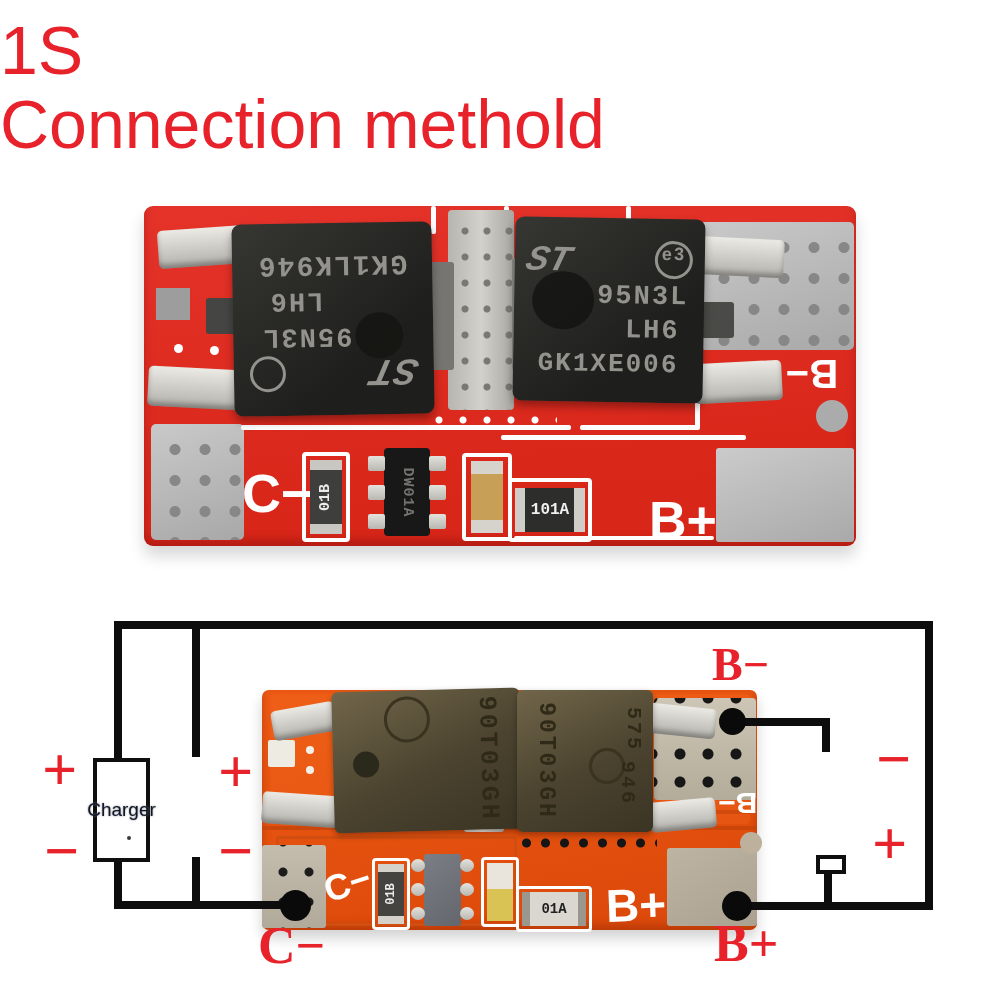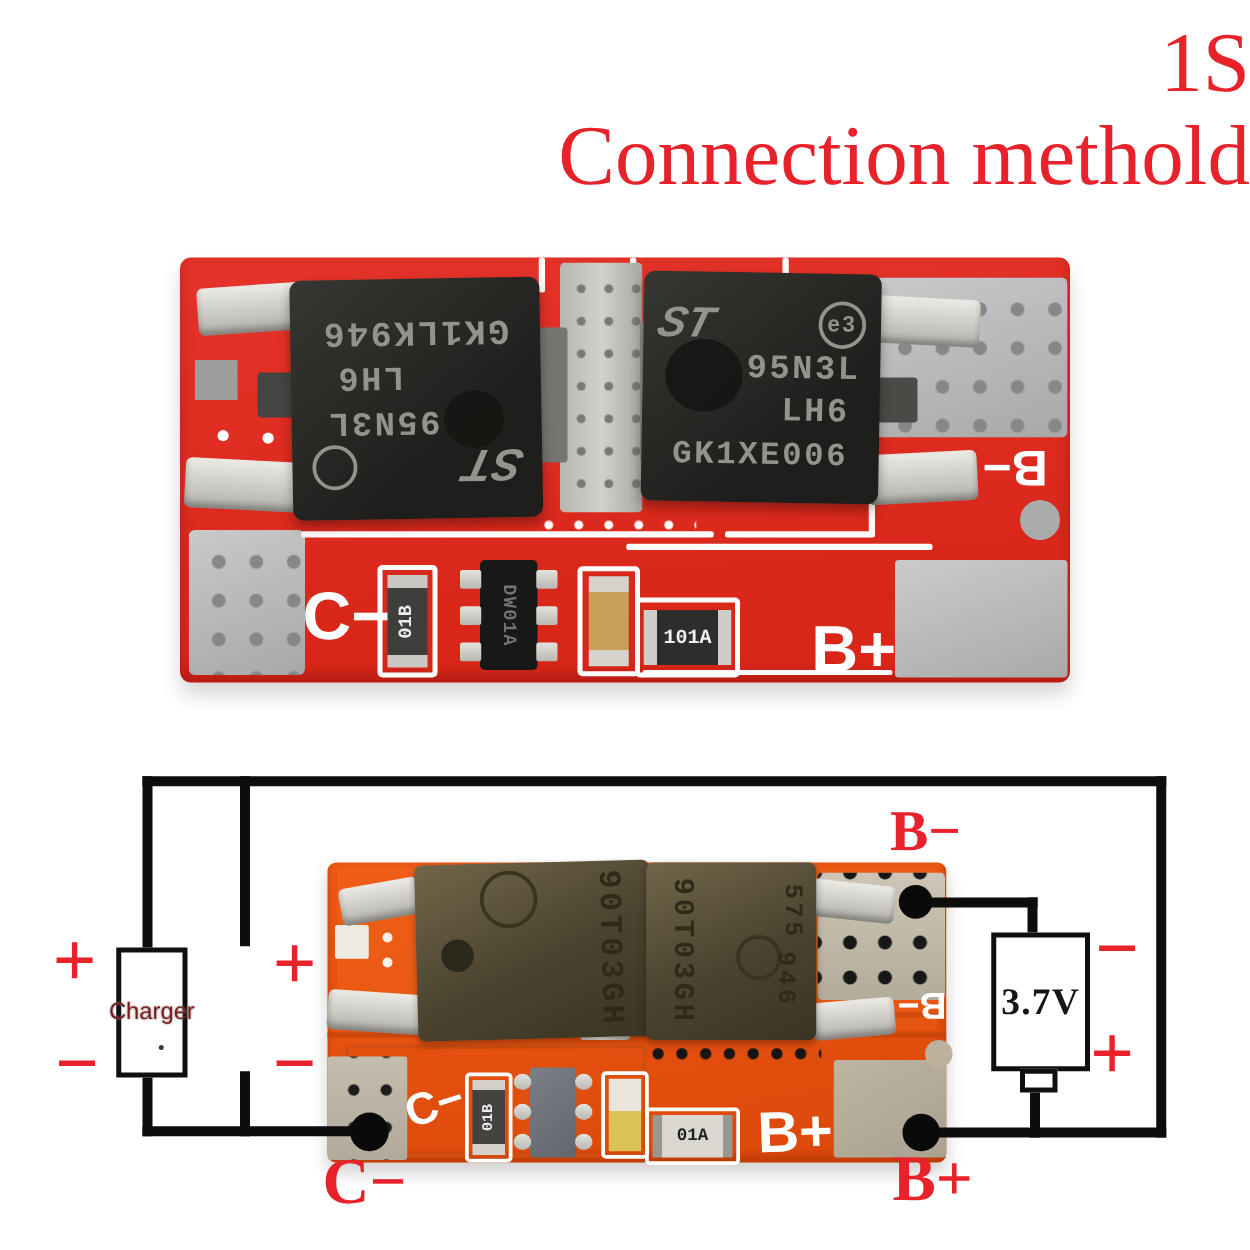--- a/index.html
+++ b/index.html
@@ -5,41 +5,41 @@
   :root{
     --red:#e8222b;
     --pcb-red:#e03026;
     --pcb-orange:#e85311;
     --wire:#0d0d0d;
   }
   html,body{margin:0;padding:0;background:#fff;}
   #canvas{position:relative;width:1000px;height:1000px;background:#ffffff;overflow:hidden;
           font-family:"Liberation Sans",sans-serif;}
   .abs{position:absolute;}
-  .ttl{position:absolute;left:0;width:1000px;text-align:right;color:var(--red);
-       font-family:Liberation Serif, serif;line-height:1;}
+  .ttl{position:absolute;left:0;width:1000px;text-align:left;color:var(--red);
+       font-family:Liberation Sans, sans-serif;line-height:1;}
   .wire{position:absolute;background:var(--wire);}
   .bdot{position:absolute;background:#0a0a0a;border-radius:50%;}
   .pm{position:absolute;color:var(--red);font:bold 62px "Liberation Serif",serif;line-height:1;}
   .rlabel{position:absolute;color:var(--red);font-family:"Liberation Serif",serif;font-weight:bold;line-height:1;}
   .silk{position:absolute;color:#fff;font-weight:bold;line-height:1;font-family:"Liberation Sans",sans-serif;}
   .sline{position:absolute;background:#fdfdfd;border-radius:2px;}
   .pad{position:absolute;background:linear-gradient(160deg,#cbcbcb,#a9a9a9);border-radius:5px;}
   .paddots{background-image:radial-gradient(circle,#878787 5px,transparent 6px),linear-gradient(160deg,#c9c9c9,#a8a8a8);
            background-size:30px 31px,100% 100%;background-position:9px 10px,0 0;}
   .chip{position:absolute;background:linear-gradient(140deg,#363632,#1e1e1c 70%);border-radius:9px;
         box-shadow:0 5px 9px rgba(0,0,0,.35);}
   .bchip{position:absolute;background:linear-gradient(155deg,#71664a,#4b432f 55%,#3a3424);border-radius:6px;
          box-shadow:0 3px 6px rgba(0,0,0,.3);}
   .leg{position:absolute;background:linear-gradient(#eceae4,#b2b0aa);border-radius:5px;
        box-shadow:inset 0 -4px 5px rgba(0,0,0,.28);}
   .mono{font-family:"Liberation Mono",monospace;font-weight:bold;}
   .ctext{color:#93928c;letter-spacing:2px;line-height:1.2;}
   .btext{color:#2f2a17;letter-spacing:3px;}
-  .ring{border:3px solid #93928c;border-radius:50%;display:flex;align-items:center;justify-content:center;}
+  .ring{border:3px solid #93928c;border-radius:50%;display:flex;align-items:flex-start;justify-content:center;}
   .outl{position:absolute;border:4px solid #fff;border-radius:4px;}
   .flexc{display:flex;align-items:center;justify-content:center;}
   .stlogo{display:inline-block;transform:skewX(-14deg);font-style:italic;font-weight:900;color:#94938d;
           font-family:"Liberation Sans",sans-serif;line-height:1;}
   .pin{position:absolute;background:linear-gradient(#e4e2dc,#b9b7b1);border-radius:2px;}
   .diagbox{position:absolute;background:#fff;border:4px solid #0f0f0f;box-sizing:border-box;}
 </style>
 </head>
 <body>
 
@@ -233,27 +233,24 @@
     <div class="wire" style="left:114px;top:259px;width:8px;height:50px;"></div>
     <div class="wire" style="left:192px;top:257px;width:8px;height:52px;"></div>
     <div class="wire" style="left:114px;top:301px;width:185px;height:8px;"></div>
     <div class="wire" style="left:925px;top:21px;width:8px;height:289px;"></div>
     <div class="wire" style="left:737px;top:302px;width:196px;height:8px;"></div>
     <div class="wire" style="left:731px;top:118px;width:99px;height:8px;"></div>
     <div class="wire" style="left:822px;top:118px;width:8px;height:34px;"></div>
     <div class="wire" style="left:824px;top:268px;width:8px;height:42px;"></div>
 
     <div class="diagbox flexc" style="left:93px;top:158px;width:57px;height:104px;">
-      <span style="font-size:19px;color:#7f1d1d;white-space:nowrap;text-shadow:0 0 2px #7a7a7a;">Charger</span>
+      <span style="font-size:19px;color:#0f172a;white-space:nowrap;text-shadow:0 0 2px #7a7a7a;">Charger</span>
       <span class="abs" style="left:30px;top:74px;width:4px;height:4px;background:#3a3a3a;border-radius:50%;"></span>
     </div>
 
-    <div class="diagbox flexc" style="left:793px;top:146px;width:79px;height:111px;">
-      <span style="font:bold 30px 'Liberation Serif',serif;color:#161616;letter-spacing:1px;">3.7V</span>
-    </div>
     <div class="diagbox" style="left:816px;top:255px;width:30px;height:19px;"></div>
 
     <div class="pm" style="left:42px;top:138px;">+</div>
     <div class="pm" style="left:44px;top:220px;">−</div>
     <div class="pm" style="left:218px;top:140px;">+</div>
     <div class="pm" style="left:218px;top:220px;">−</div>
     <div class="pm" style="left:876px;top:128px;">−</div>
     <div class="pm" style="left:872px;top:212px;">+</div>
 
     <div class="rlabel" style="left:712px;top:42px;font-size:46px;">B−</div>

